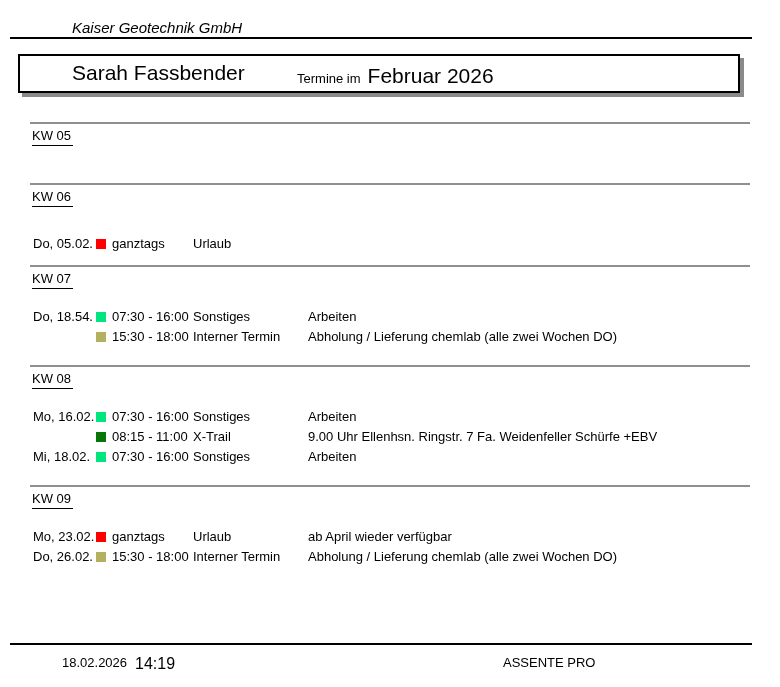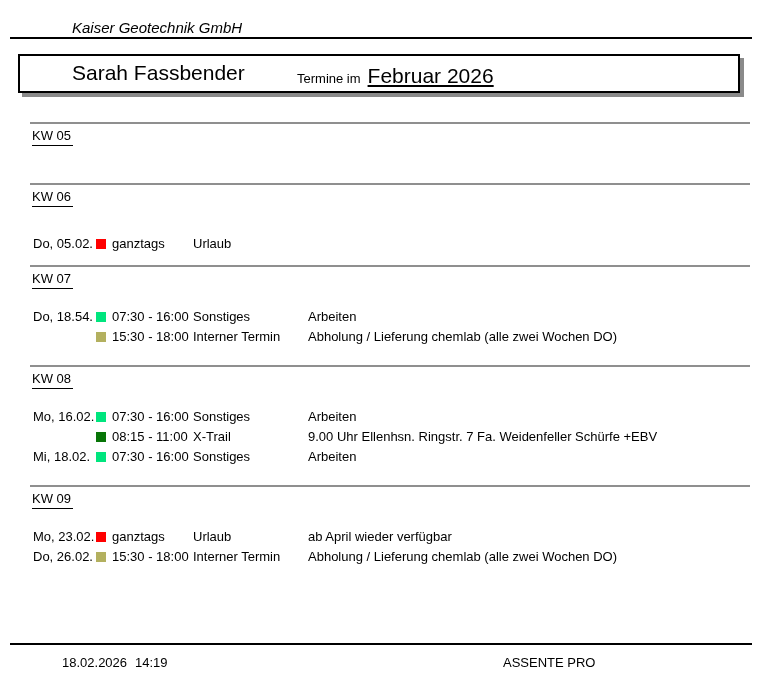--- a/index.html
+++ b/index.html
@@ -50,21 +50,21 @@
     left: 277px;
     top: 0;
     height: 35px;
     display: flex;
     align-items: baseline;
     gap: 7px;
     padding-top: 8px;
     white-space: nowrap;
   }
   .prefix { font-size: 13px; }
-  .month  { font-size: 21px; text-decoration: underline; }
+  .month  { font-size: 21px; }
 
   .week { position: absolute; left: 0; width: 780px; }
   .week-line {
     position: absolute;
     left: 30px;
     top: 0;
     width: 720px;
     height: 0;
     border-top: 2px solid #8f8f8f;
   }
@@ -101,21 +101,21 @@
 
   .footer-rule {
     position: absolute;
     left: 10px;
     top: 643px;
     width: 742px;
     height: 0;
     border-top: 2px solid #000000;
   }
   .footer-date { position: absolute; left: 62px;  top: 655px; font-size: 13px; text-align: right; }
-  .footer-time { position: absolute; left: 135px; top: 655px; font-size: 13px; }
+  .footer-time { position: absolute; left: 135px; top: 655px; font-size: 16px; }
   .footer-app  { position: absolute; left: 503px; top: 655px; font-size: 13px; }
 </style>
 </head>
 <body>
 
 <div class="page">
 
   <div class="company">Kaiser Geotechnik GmbH</div>
   <div class="header-rule"></div>
 

